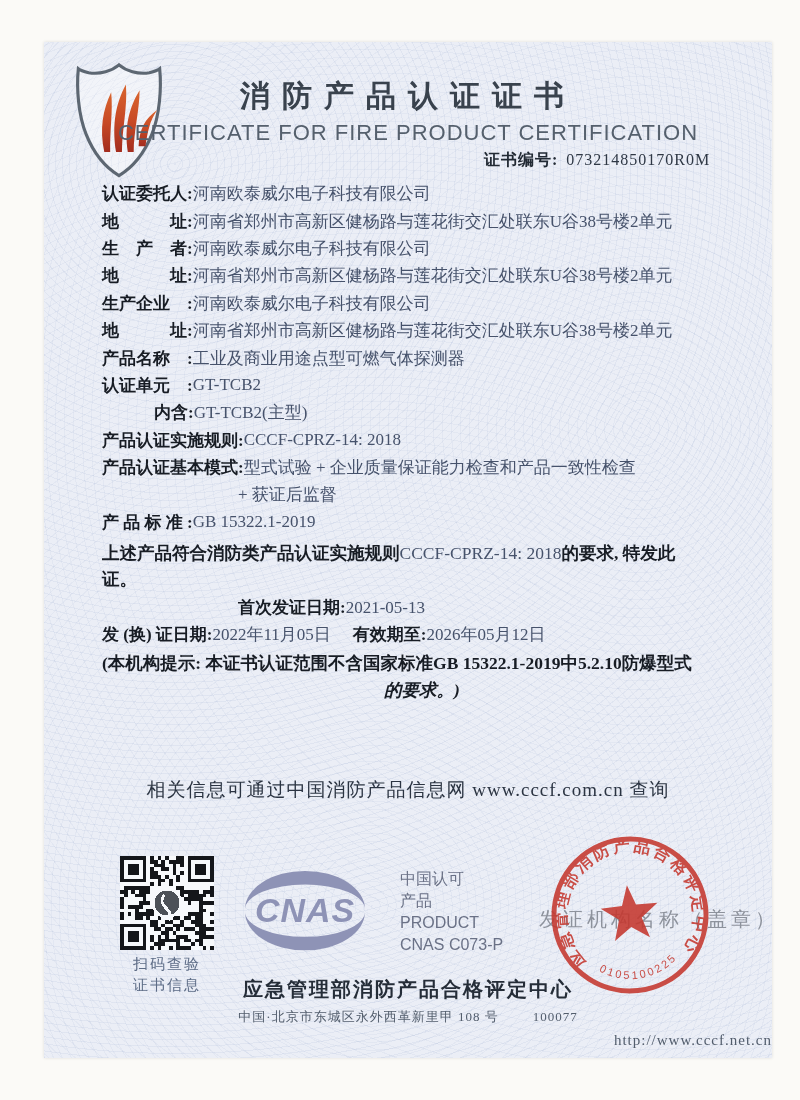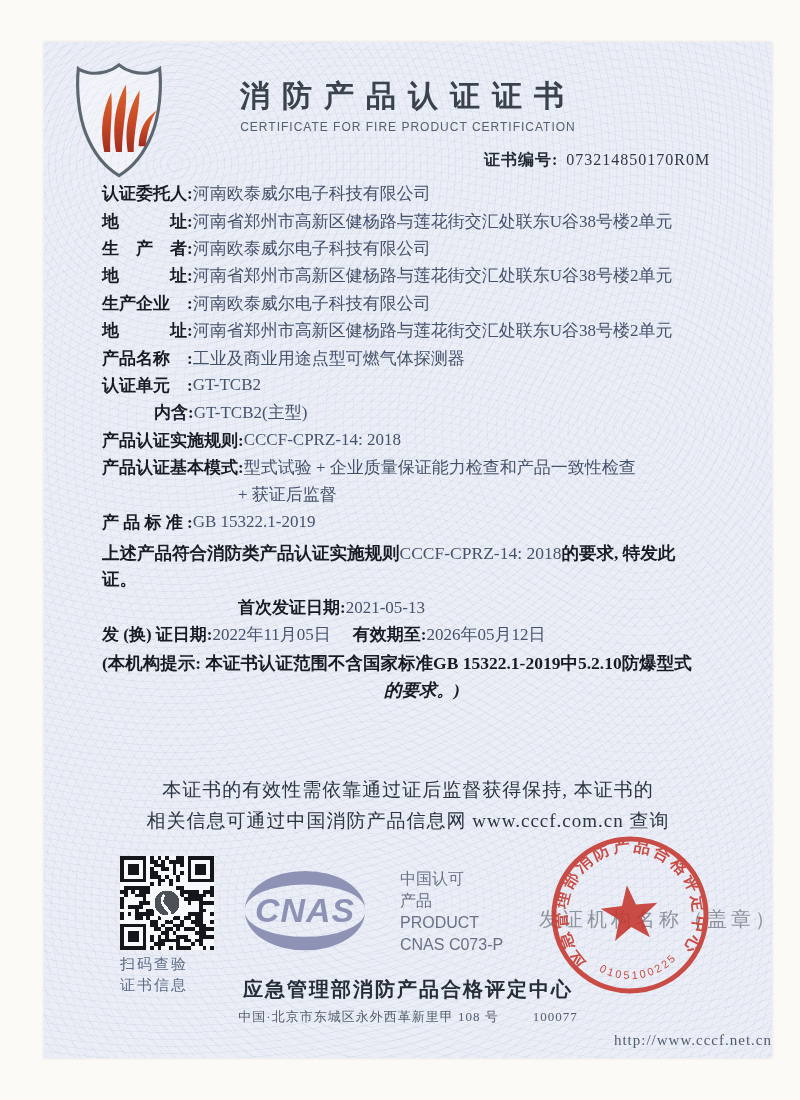--- a/index.html
+++ b/index.html
@@ -17,21 +17,21 @@
       repeating-radial-gradient(circle at 45% 85%, rgba(140,160,200,.09) 0 1px, transparent 1px 8px);
     box-shadow:0 0 3px rgba(0,0,0,.12);
   }
   .logo{position:absolute;left:26px;top:16px;width:98px;height:122px;}
   .title{
     position:absolute;left:0;top:34px;width:100%;text-align:center;
     font-size:30px;font-weight:bold;letter-spacing:12px;color:#39424d;
   }
   .subtitle{
     position:absolute;left:0;top:78px;width:100%;text-align:center;
-    font-size:12px;color:#55606d;letter-spacing:1px;
+    font-size:22px;color:#55606d;letter-spacing:1px;
     font-family:"Liberation Sans","DejaVu Sans",sans-serif;
   }
   .certno{
     position:absolute;left:440px;top:108px;font-size:16px;color:#2f3845;letter-spacing:1px;
   }
   .certno b{font-weight:bold;color:#222a34;margin-right:8px;}
   .rows{position:absolute;left:58px;top:138px;width:600px;}
   .row{display:flex;align-items:center;height:27.4px;font-size:17px;white-space:nowrap;}
   .row .lbl{font-weight:bold;color:#171c24;white-space:pre;flex:none;}
   .row .val{color:#46526b;white-space:pre;}
@@ -43,21 +43,21 @@
   .row.daterow1{padding-left:136px;height:27px;margin-top:2px;}
   .row.daterow2{height:27px;}
   .row .gap{width:22px;flex:none;}
   .note{width:640px;font-size:17.5px;font-weight:bold;line-height:27px;color:#171c24;margin-top:2px;}
   .note .l2{text-align:center;font-style:italic;}
   .maintain{
     position:absolute;left:0;top:732px;width:100%;text-align:center;
     font-size:19px;line-height:31px;color:#2b3442;letter-spacing:1px;
   }
   
-  .qrblock{position:absolute;left:76px;top:814px;width:94px;}
+  .qrblock{position:absolute;left:76px;top:814px;width:94px;text-align:center;}
   .qrblock svg{width:94px;height:94px;display:block;background:#f7f9fc;}
   .qrcap{font-size:15px;line-height:21px;color:#5d6c86;margin-top:4px;letter-spacing:2px;}
   .cnasblock{position:absolute;left:198px;top:826px;width:126px;height:84px;}
   .cnastext{position:absolute;left:356px;top:826px;font-size:16px;line-height:22px;color:#6a7186;
     font-family:"Liberation Sans","DejaVu Sans",sans-serif;}
   .issuerhint{
     position:absolute;left:470px;top:864px;width:290px;text-align:center;
     font-size:20px;letter-spacing:4px;color:#8d929c;
   }
   .stamp{position:absolute;left:496px;top:783px;width:180px;height:180px;opacity:.88;transform:rotate(-6deg);}
@@ -168,21 +168,20 @@
       <span class="val">2026年05月12日</span>
     </div>
 
     <div class="note">
       <div>(本机构提示: 本证书认证范围不含国家标准GB 15322.1-2019中5.2.10防爆型式</div>
       <div class="l2">的要求。)</div>
     </div>
   </div>
 
   <div class="maintain">
-    <div>本证书的有效性需依靠通过证后监督获得保持, 本证书的</div>
     <div>相关信息可通过中国消防产品信息网 www.cccf.com.cn 查询</div>
   </div>
 
   <div class="qrblock">
     <svg id="qrsvg" viewBox="0 0 25 25" shape-rendering="crispEdges">
         <rect x="0" y="0" width="25" height="25" fill="#f7f9fc"></rect>
         <rect x="8" y="0" width="1" height="1" fill="#14161a"></rect>
         <rect x="10" y="0" width="1" height="1" fill="#14161a"></rect>
         <rect x="12" y="0" width="1" height="1" fill="#14161a"></rect>
         <rect x="15" y="0" width="1" height="1" fill="#14161a"></rect>

